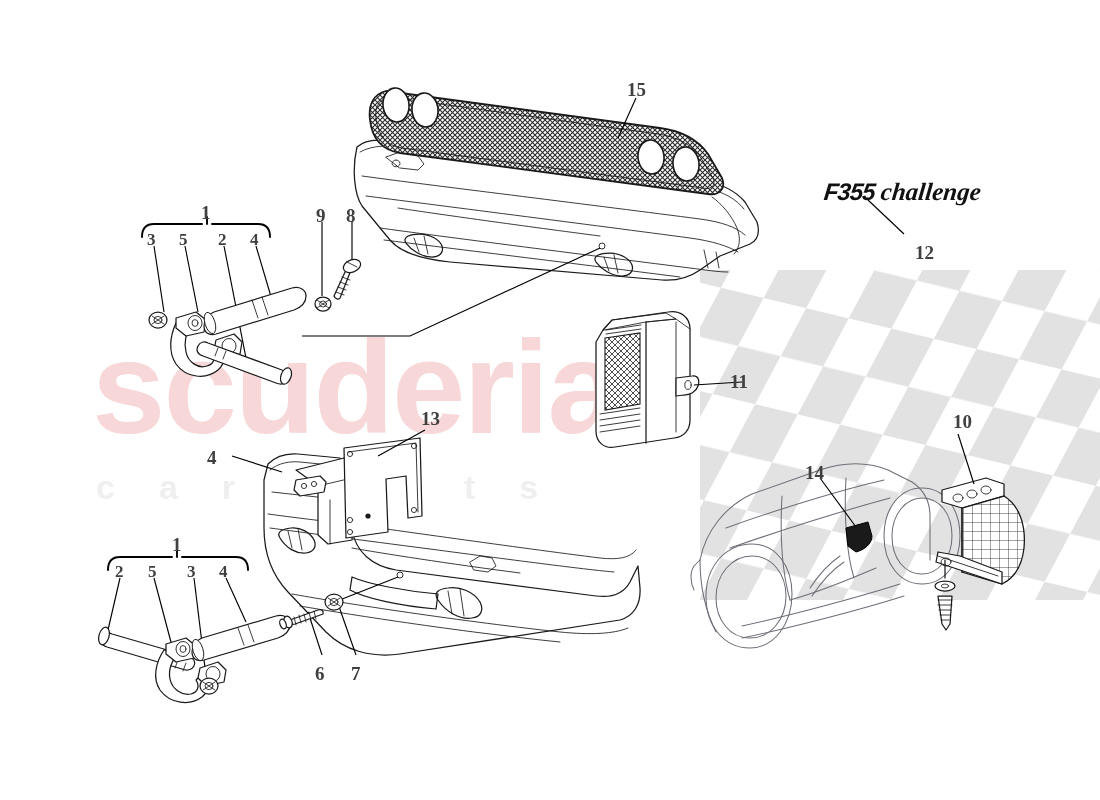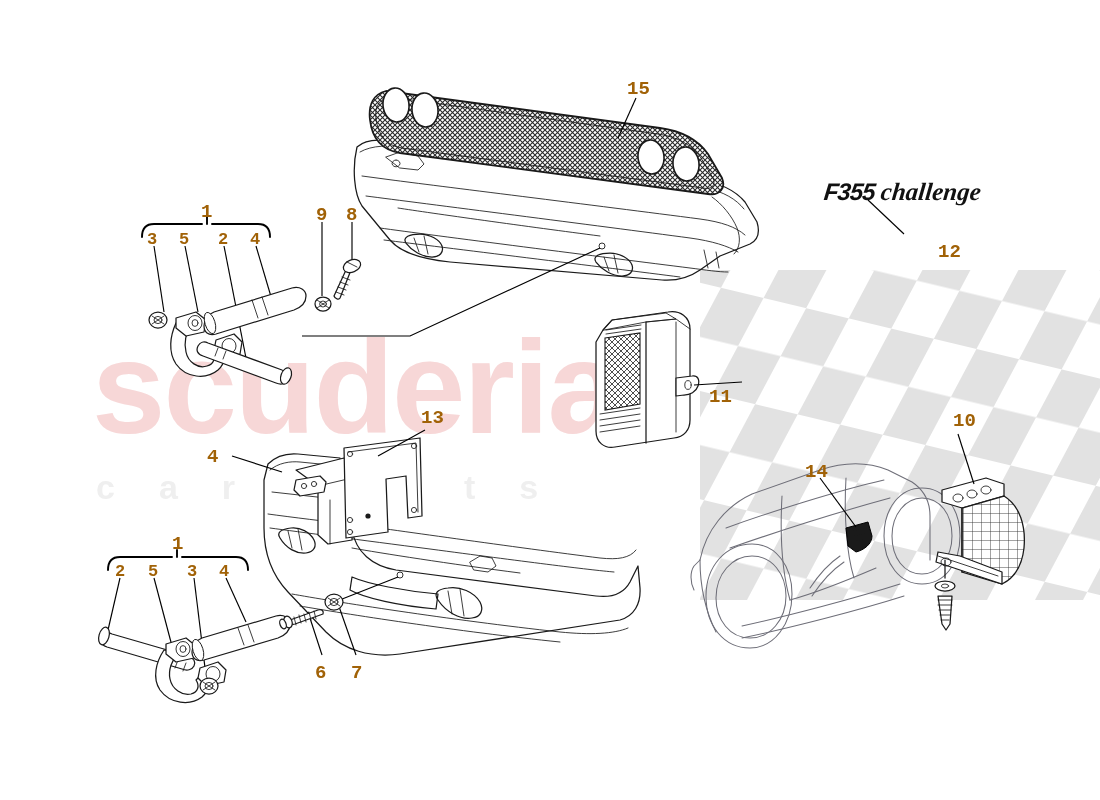--- a/index.html
+++ b/index.html
@@ -24,22 +24,22 @@
   .logo-f355{
     position:absolute;left:824px;top:178px;
     font-family:"Liberation Serif",serif;
     font-size:25px;font-style:italic;font-weight:700;
     color:#111111;white-space:nowrap;letter-spacing:0px;
     transform:skewX(-6deg);
   }
   .logo-f355 .num{font-family:"Liberation Sans",sans-serif;letter-spacing:-1px;font-size:24px;}
   .callout{
     position:absolute;
-    font-family:Liberation Mono, monospace;
-    font-size:19px;font-weight:700;color:#a16207;
+    font-family:Liberation Serif, serif;
+    font-size:19px;font-weight:700;color:#404040;
     line-height:1;white-space:nowrap;
   }
   .callout.sm{font-size:17px;}
 </style>
 </head>
 <body>
 
 <div id="stage">
 
   <svg width="1100" height="800">
@@ -438,32 +438,32 @@
       <path class="ln-t" d="M938 600 L 952 600 M938 605 L 952 605 M939 610 L 951 610 M940 615 L 950 615 M941 620 L 949 620"></path>
 
       <path class="lead" d="M958 434 L 974 484"></path>
     </g>
 
   </svg>
 
   <div class="logo-f355"><span class="num">F355</span>&nbsp;<span>challenge</span></div>
 
   <div class="callout" style="left:627px;top:80px;">15</div>
-  <div class="callout" style="left:938px;top:243px;">12</div>
+  <div class="callout" style="left:915px;top:243px;">12</div>
 
   <div class="callout" style="left:201px;top:203px;">1</div>
   <div class="callout sm" style="left:147px;top:231px;">3</div>
   <div class="callout sm" style="left:179px;top:231px;">5</div>
   <div class="callout sm" style="left:218px;top:231px;">2</div>
   <div class="callout sm" style="left:250px;top:231px;">4</div>
 
   <div class="callout" style="left:316px;top:206px;">9</div>
   <div class="callout" style="left:346px;top:206px;">8</div>
 
-  <div class="callout" style="left:709px;top:372px;margin-top:16px;">11</div>
+  <div class="callout" style="left:730px;top:372px;">11</div>
   <div class="callout" style="left:421px;top:409px;">13</div>
   <div class="callout" style="left:207px;top:448px;">4</div>
   <div class="callout" style="left:953px;top:412px;">10</div>
   <div class="callout" style="left:805px;top:463px;">14</div>
 
   <div class="callout" style="left:172px;top:535px;">1</div>
   <div class="callout sm" style="left:115px;top:563px;">2</div>
   <div class="callout sm" style="left:148px;top:563px;">5</div>
   <div class="callout sm" style="left:187px;top:563px;">3</div>
   <div class="callout sm" style="left:219px;top:563px;">4</div>

